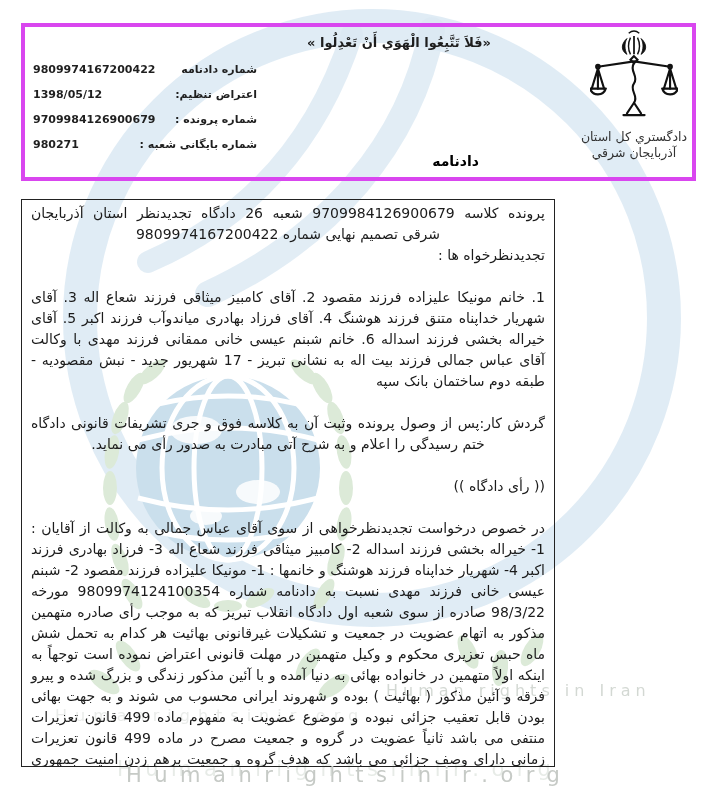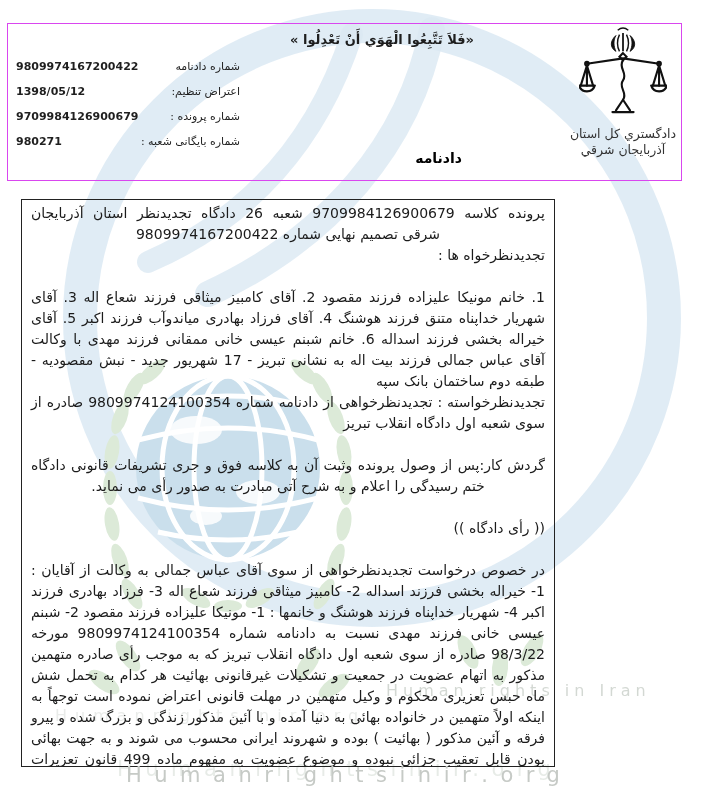--- a/index.html
+++ b/index.html
@@ -14,35 +14,35 @@
   .wm{position:absolute;left:0;top:0;z-index:0;}
   .wm-faint{position:absolute;z-index:0;font-family:"DejaVu Sans", sans-serif;white-space:nowrap;}
   .wm-f1{left:386px;top:681px;font-size:16px;letter-spacing:5px;color:#a9b3a9;opacity:.5;text-align:right;}
   .wm-f2{left:55px;top:706px;font-size:16px;letter-spacing:8px;color:#b9c0b9;opacity:.3;}
   .site-wm{position:absolute;left:126px;top:763px;z-index:2;font-size:21px;
     letter-spacing:12.5px;color:#c6cac6;white-space:nowrap;}
   .site-wm-echo{position:absolute;left:117px;top:757px;z-index:0;font-size:21px;
     letter-spacing:12.5px;color:#d4dcd4;opacity:.55;white-space:nowrap;}
 
   
-  .header-box{position:absolute;left:7px;top:23px;width:675px;height:158px;
-    border:1px solid #d946ef;box-sizing:border-box;z-index:1;background:transparent;}
+  .header-box{position:absolute;left:21px;top:23px;width:675px;height:158px;
+    border:4px solid #d946ef;box-sizing:border-box;z-index:1;background:transparent;}
   .verse{position:absolute;left:254px;top:8px;width:240px;text-align:center;
     direction:rtl;font-size:13px;font-weight:bold;color:#1e1e1e;}
   .branch{position:absolute;left:270px;top:72px;width:235px;text-align:center;
     direction:rtl;font-size:13px;font-weight:bold;line-height:17px;color:#111;}
   .doc-type{position:absolute;left:304px;top:126px;width:150px;text-align:right;
     direction:rtl;font-size:14px;font-weight:bold;color:#000000;}
   .logo-wrap{position:absolute;right:4px;top:2px;width:108px;text-align:center;margin-left:44px;}
   .logo-wrap svg{display:block;margin:0 auto;}
   .org{direction:rtl;font-size:12.5px;line-height:16px;color:#333;}
   .fields{position:absolute;left:8px;top:30px;width:224px;}
   .f-row{display:flex;justify-content:space-between;align-items:center;
     direction:rtl;height:25px;}
-  .f-label{font-size:11px;font-weight:normal;color:#1f1f1f;}
+  .f-label{font-size:11px;font-weight:bold;color:#1f1f1f;}
   .f-value{font-size:11px;font-weight:bold;color:#1f1f1f;direction:ltr;text-align:right;}
 
   
   .body-box{position:absolute;left:21px;top:199px;width:534px;height:568px;
     border:1px solid #222;box-sizing:border-box;z-index:1;
     padding:3px 9px 0 9px;overflow:hidden;background:transparent;}
   .body-box p{margin:0;font-size:14px;line-height:21px;color:#1b1b1b;direction:rtl;}
   .just{text-align:justify;}
   .center-last{text-align-last:center;}
   .right{text-align:right;}
@@ -161,20 +161,19 @@
         <span class="f-label">شماره بایگانی شعبه :</span>
         <span class="f-value">980271</span>
       </div>
     </div>
   </div>
 
   <div class="body-box" dir="rtl">
     <p class="just center-last">پرونده کلاسه 9709984126900679 شعبه 26 دادگاه تجدیدنظر استان آذربایجان شرقی تصمیم نهایی شماره 9809974167200422</p>
     <p class="right">تجدیدنظرخواه ها :</p>
     <p class="just gap-top">1. خانم مونیکا علیزاده فرزند مقصود 2. آقای کامبیز میثاقی فرزند شعاع اله 3. آقای شهریار خداپناه متنق فرزند هوشنگ 4. آقای فرزاد بهادری میاندوآب فرزند اکبر 5. آقای خیراله بخشی فرزند اسداله 6. خانم شبنم عیسی خانی ممقانی فرزند مهدی با وکالت آقای عباس جمالی فرزند بیت اله به نشانی تبریز - 17 شهریور جدید - نبش مقصودیه - طبقه دوم ساختمان بانک سپه</p>
-    <p class="just">تجدیدنظرخواسته : تجدیدنظرخواهی از دادنامه شماره 9809974124100354 صادره از سوی شعبه اول دادگاه انقلاب تبریز</p>
     <p class="just center-last gap-top">گردش کار:پس از وصول پرونده وثبت آن به کلاسه فوق و جری تشریفات قانونی دادگاه ختم رسیدگی را اعلام و به شرح آتی مبادرت به صدور رأی می نماید.</p>
     <p class="right gap-top">(( رأی دادگاه ))</p>
     <p class="just gap-top">در خصوص درخواست تجدیدنظرخواهی از سوی آقای عباس جمالی به وکالت از آقایان : 1- خیراله بخشی فرزند اسداله 2- کامبیز میثاقی فرزند شعاع اله 3- فرزاد بهادری فرزند اکبر 4- شهریار خداپناه فرزند هوشنگ و خانمها : 1- مونیکا علیزاده فرزند مقصود 2- شبنم عیسی خانی فرزند مهدی نسبت به دادنامه شماره 9809974124100354 مورخه 98/3/22 صادره از سوی شعبه اول دادگاه انقلاب تبریز که به موجب رأی صادره متهمین مذکور به اتهام عضویت در جمعیت و تشکیلات غیرقانونی بهائیت هر کدام به تحمل شش ماه حبس تعزیری محکوم و وکیل متهمین در مهلت قانونی اعتراض نموده است توجهاً به اینکه اولاً متهمین در خانواده بهائی به دنیا آمده و با آئین مذکور زندگی و بزرگ شده و پیرو فرقه و آئین مذکور ( بهائیت ) بوده و شهروند ایرانی محسوب می شوند و به جهت بهائی بودن قابل تعقیب جزائی نبوده و موضوع عضویت به مفهوم ماده 499 قانون تعزیرات منتفی می باشد ثانیاً عضویت در گروه و جمعیت مصرح در ماده 499 قانون تعزیرات زمانی دارای وصف جزائی می باشد که هدف گروه و جمعیت برهم زدن امنیت جمهوری اسلامی ایران باشد در حالیکه ماهیت آئین و فرقه بهائیت با ماهیت گروه و جمعیت مورد نظر قانون گذار در ماده 499 قانون تعزیرات متفاوت بوده و بر هم زدن امنیت کشور از ماهیت آئین و فرقه بهائیت احراز نمی گردد و با لحاظ مراتب مذکور مجازات مقرر در ماده 499 قانون تعزیرات در مورد متهمین فوق الاشاره قابل اعمال نمی باشد لذا با عنایت به مراتب فوق دادگاه اعتراض وکیل متهمین را وارد تشخیص داده و به جهت اینکه صرف بهائی بودن جرم نبوده و متهمین از زمان تولد شهروند ایرانی و پیرو آئین و فرقه بهائیت بوده اند و عنوان عضویت موضوع ماده 499 قانون تعزیرات در مورد آنها مصداق ندارد مستنداً به بند ب ماده 455 و ماده 4 قانون آئین دادرسی کیفری و اصل 37</p>
   </div>
 
   <div class="site-wm">Humanrightsinir.org</div>
 </div>
 
 </body></html>

